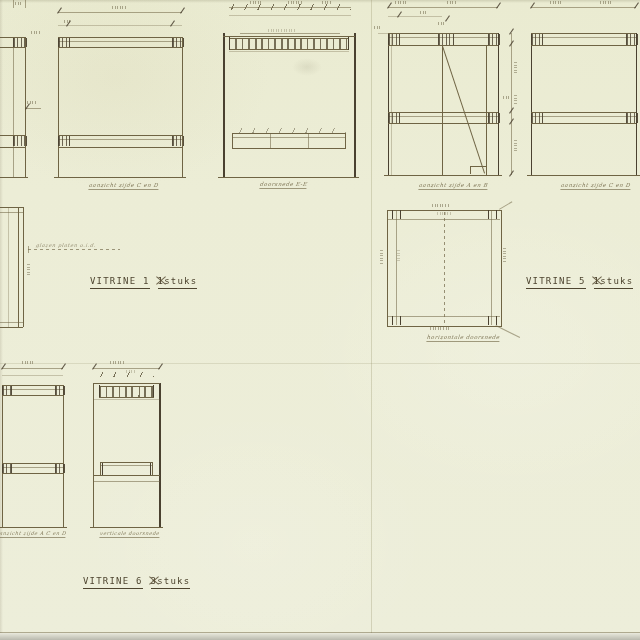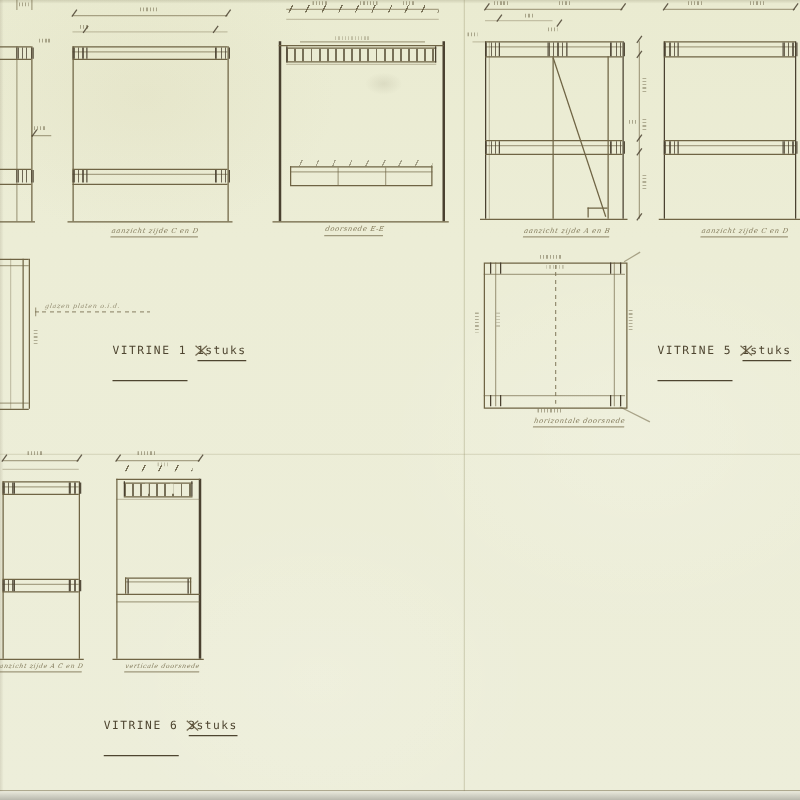--- a/index.html
+++ b/index.html
@@ -35,21 +35,21 @@
   .vdash{position:absolute;width:1px;background:repeating-linear-gradient(180deg, rgba(120,110,80,.75) 0 3px, rgba(0,0,0,0) 3px 6px);}
   .hdash{position:absolute;height:1px;background:repeating-linear-gradient(90deg, rgba(120,110,80,.7) 0 3px, rgba(0,0,0,0) 3px 6px);}
   .cap{position:absolute;font:italic 5.5px "DejaVu Serif", serif;color:#7b7252;letter-spacing:.5px;
        white-space:nowrap;border-bottom:1px solid rgba(123,114,82,.75);padding-bottom:1px;
        transform:skewX(-10deg);opacity:.92;}
   .note{position:absolute;font:italic 5px "DejaVu Serif", serif;color:rgba(110,100,70,.7);
         letter-spacing:.6px;white-space:nowrap;transform:skewX(-10deg);}
   .vlabel{position:absolute;display:inline-flex;align-items:baseline;
           font-family:"DejaVu Sans Mono","Liberation Mono",monospace;
           font-size:9px;letter-spacing:1.2px;color:var(--label);white-space:nowrap;}
-  .vlabel .t{border-bottom:1px solid var(--label);padding-bottom:18px;}
+  .vlabel .t{border-bottom:1px solid var(--label);padding-bottom:2px;}
   .qtywrap{margin-left:8px;border-bottom:1px solid var(--label);padding-bottom:2px;position:relative;}
   .xmark{position:absolute;width:12px;height:1px;background:#5a4f36;left:-3px;top:4px;opacity:.85;}
   .x1{transform:rotate(40deg);} .x2{transform:rotate(-40deg);}
   .crease-v{position:absolute;width:1px;background:rgba(140,135,95,.28);}
   .crease-h{position:absolute;height:1px;background:rgba(140,135,95,.20);}
   .smudge{position:absolute;border-radius:50%;background:radial-gradient(closest-side, rgba(125,120,95,.14), rgba(0,0,0,0));}
   .edgeTop{position:absolute;left:0;top:0;width:640px;height:3px;background:linear-gradient(180deg, rgba(150,148,118,.30), rgba(0,0,0,0));}
   .edgeLeft{position:absolute;left:0;top:0;width:3px;height:640px;background:linear-gradient(90deg, rgba(155,148,125,.25), rgba(0,0,0,0));}
   .bottomStrip{position:absolute;left:0;top:633px;width:640px;height:7px;background:linear-gradient(180deg,#e9e9dc,#b9b9ae);}
 </style>

